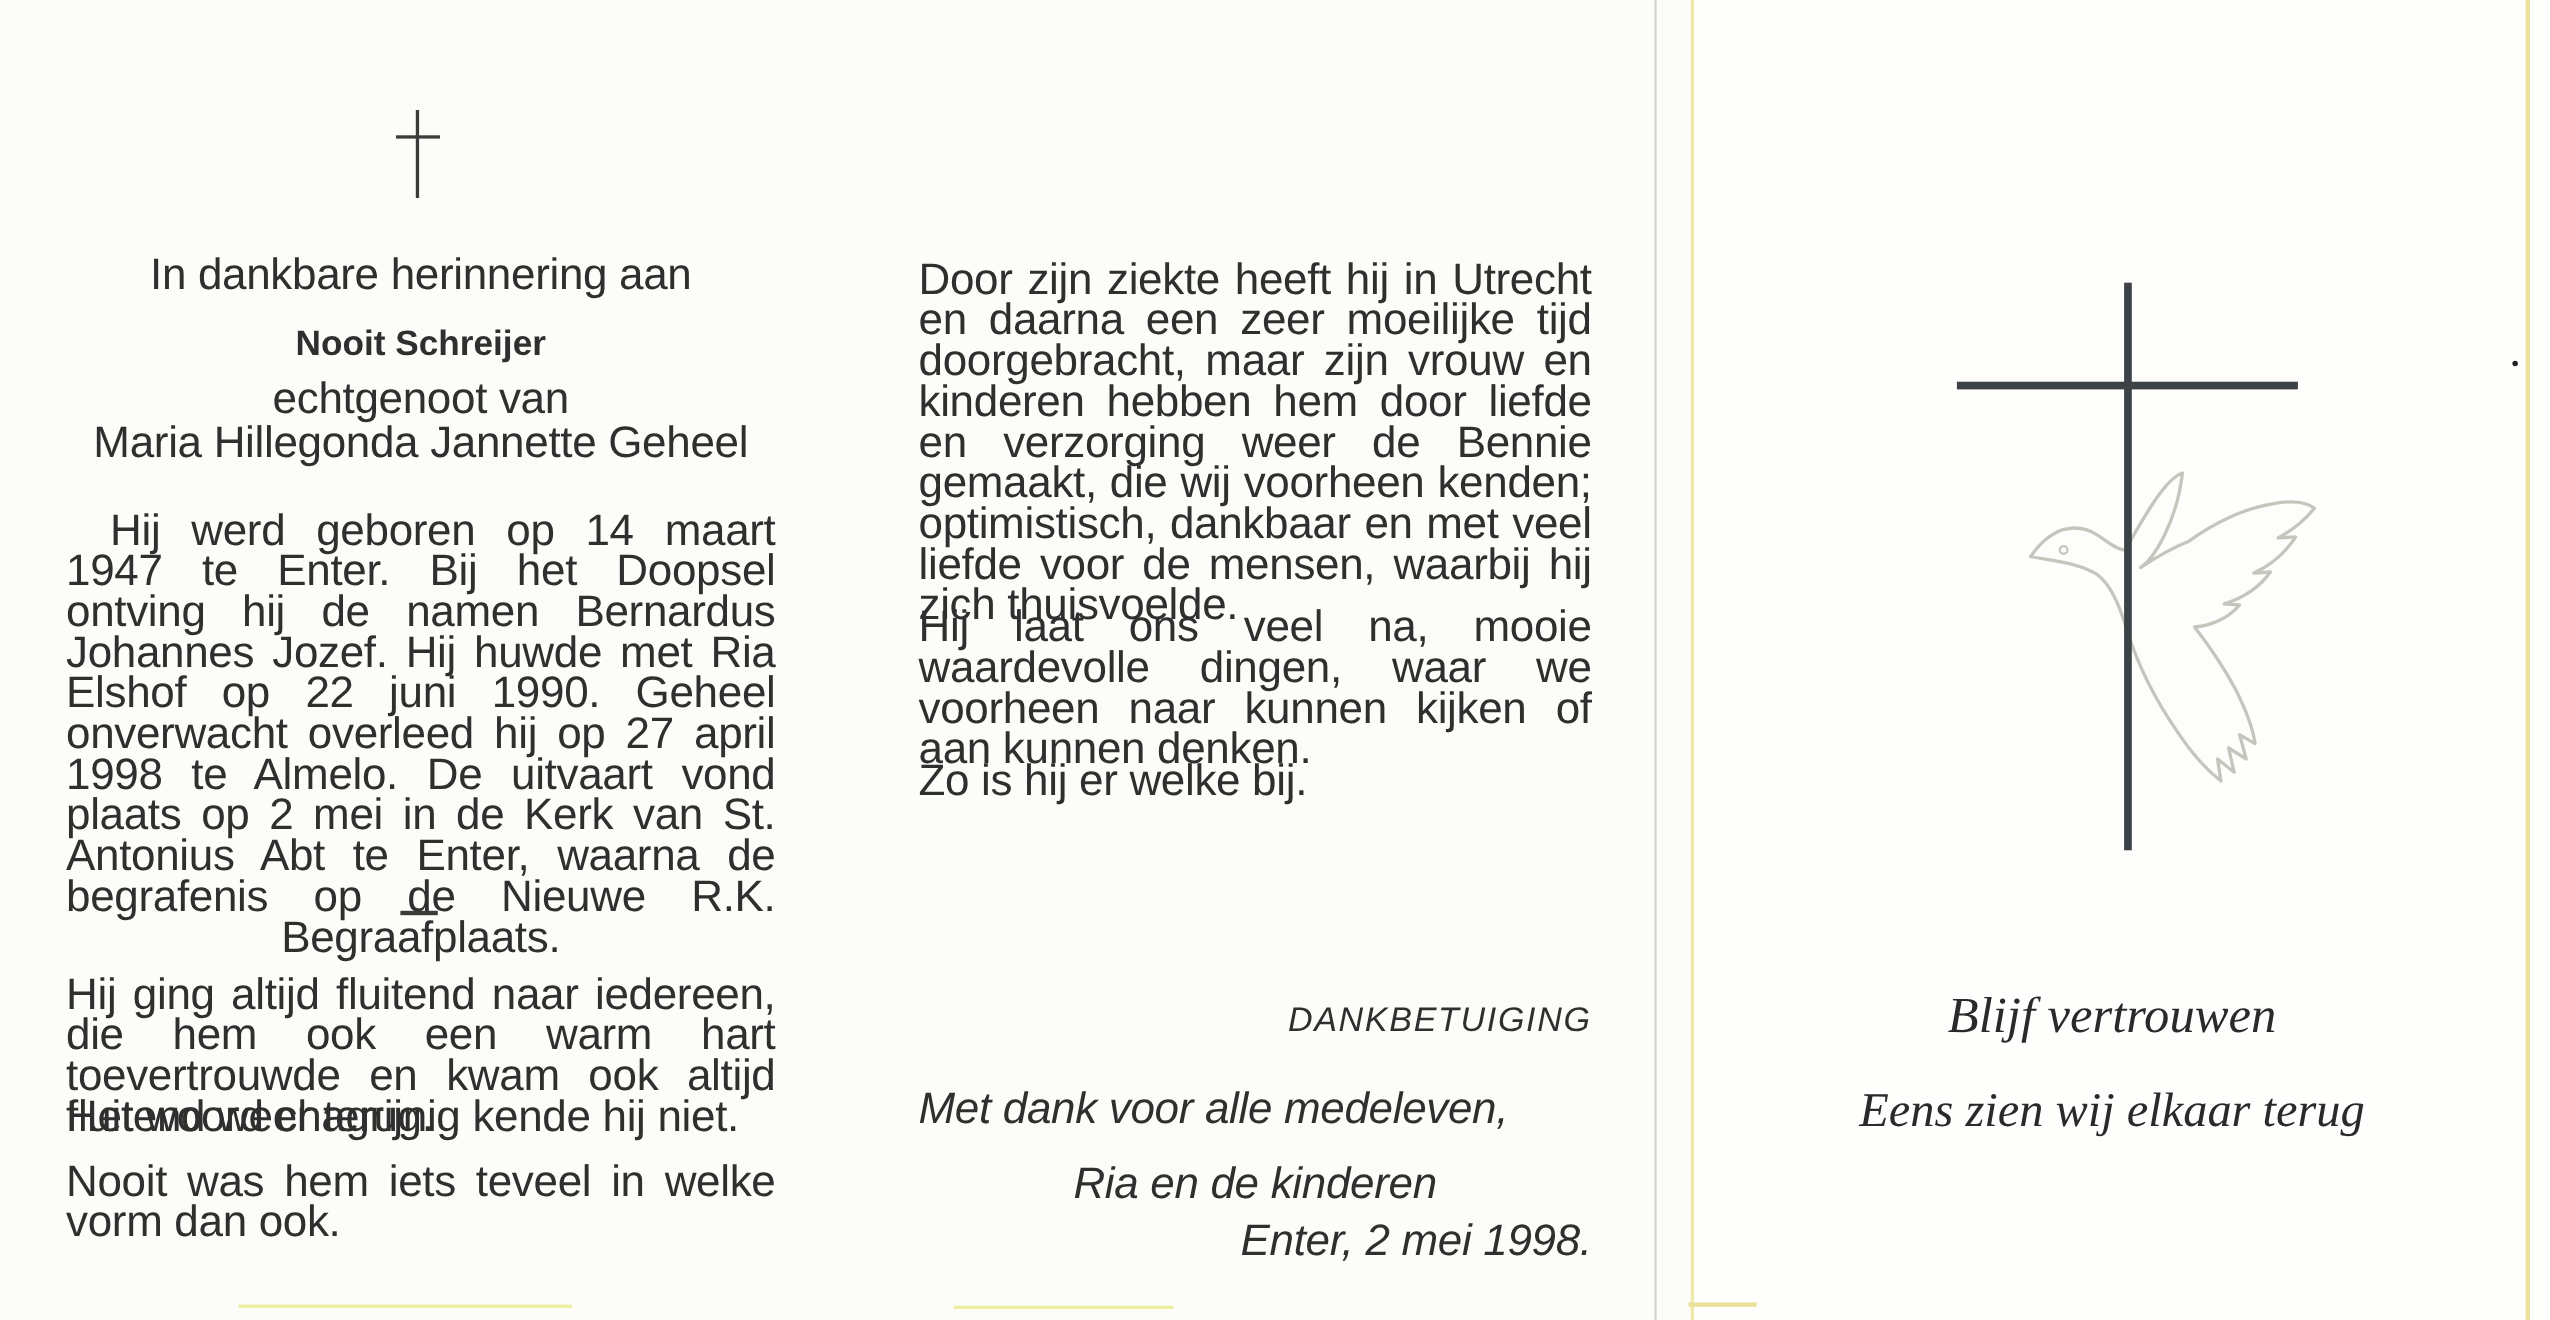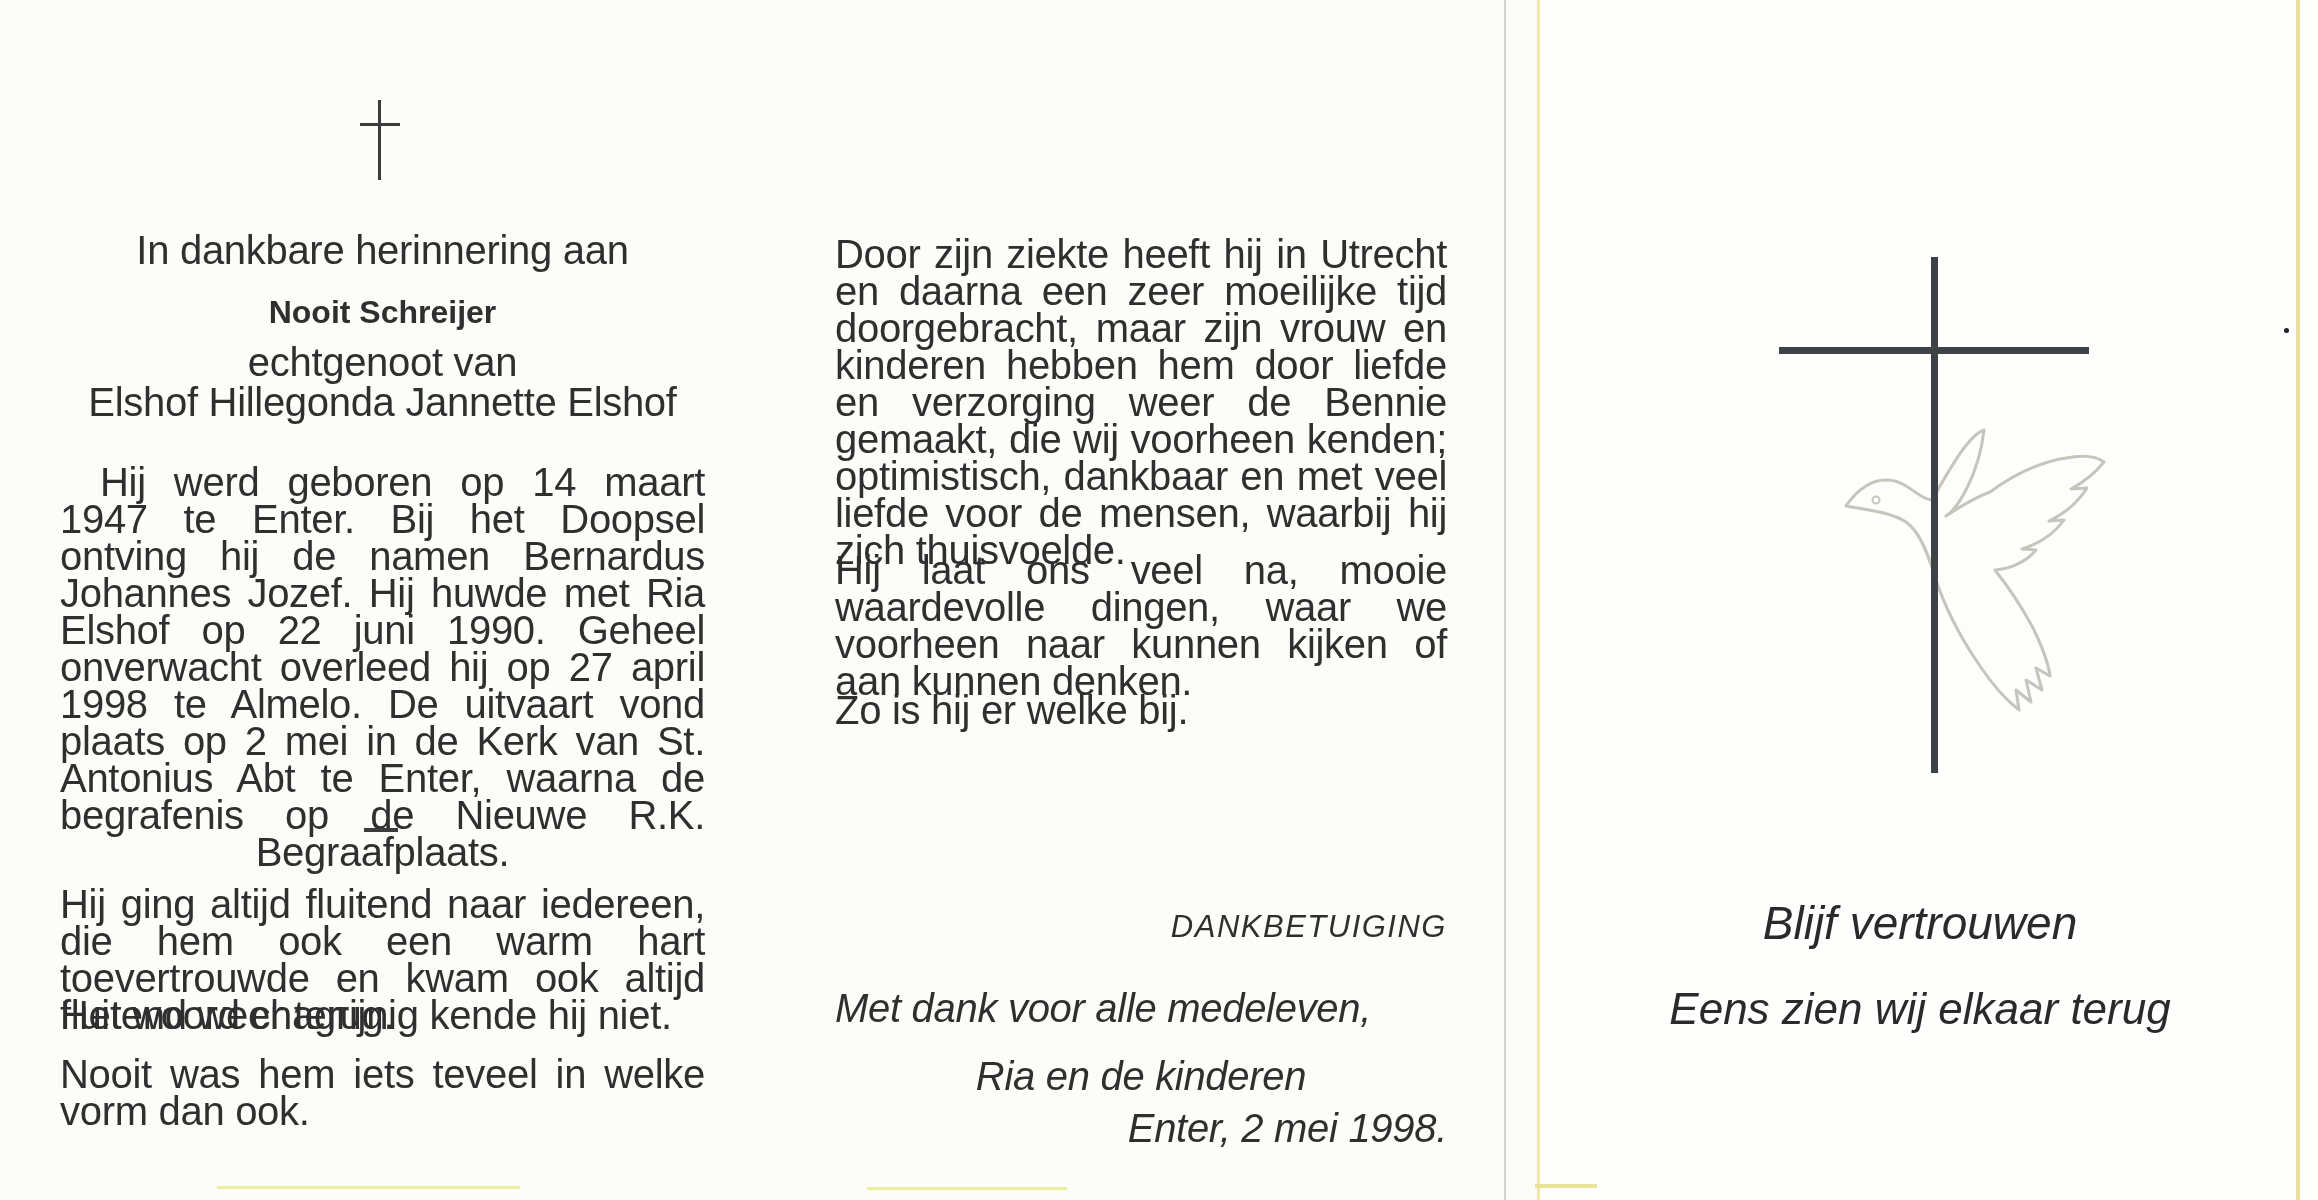--- a/index.html
+++ b/index.html
@@ -41,21 +41,21 @@
   .thanks-intro{top:990px;}
   .thanks-sign{top:1058px;text-align:center;}
   .thanks-date{top:1110px;text-align:right;}
   
   .cross-v-top{left:1931px;top:257px;width:7px;height:343px;background:#3d4247;z-index:3;}
   .cross-v-bottom{left:1931px;top:600px;width:7px;height:173px;background:#3d4247;z-index:1;}
   .cross-h{left:1779px;top:347px;width:310px;height:7px;background:#3d4247;z-index:3;}
   .dove{left:1840px;top:428px;z-index:2;}
   
   .motto{left:1620px;width:600px;text-align:center;
-         font-family:Liberation Sans, sans-serif;font-style:italic;color:#2a2a2a;}
+         font-family:Liberation Serif, serif;font-style:italic;color:#2a2a2a;}
   .motto1{top:896px;font-size:46px;}
   .motto2{top:984px;font-size:44px;}
   
   .seam-gray{left:1504px;top:0;width:2px;height:1200px;background:#d4d4ce;}
   .seam-yellow{left:1537px;top:0;width:3px;height:1200px;background:#efe9a8;}
   .edge-yellow{left:2296px;top:0;width:4px;height:1200px;background:#e9e09c;}
   .bot-y1{left:217px;top:1186px;width:303px;height:3px;background:#edefa0;}
   .bot-y2{left:867px;top:1187px;width:200px;height:3px;background:#edefa0;}
   .bot-y3{left:1535px;top:1184px;width:62px;height:4px;background:#e9e29a;}
   .speck{left:2284px;top:328px;width:5px;height:5px;background:#222;border-radius:50%;}
@@ -68,21 +68,21 @@
   <div class="abs right-page"></div>
 
   <section>
     <div class="abs small-cross">
       <span class="v"></span>
       <span class="h"></span>
     </div>
     <p class="abs col-left centered body-text intro">In dankbare herinnering aan</p>
     <p class="abs col-left centered name">Nooit Schreijer</p>
     <p class="abs col-left centered body-text relation">echtgenoot van</p>
-    <p class="abs col-left centered body-text spouse">Elshof Hillegonda Jannette Elshof</p>
+    <p class="abs col-left centered body-text spouse">Maria Hillegonda Jannette Geheel</p>
     <p class="abs col-left body-text life-par">Hij werd geboren op 14 maart 1947 te Enter. Bij het Doopsel ontving hij de namen Bernardus Johannes Jozef. Hij huwde met Ria Elshof op 22 juni 1990. Geheel onverwacht overleed hij op 27 april 1998 te Almelo. De uitvaart vond plaats op 2 mei in de Kerk van St. Antonius Abt te Enter, waarna de begrafenis op de Nieuwe R.K. Begraafplaats.</p>
     <div class="abs divider-dash"></div>
     <p class="abs col-left body-text justified mem1">Hij ging altijd fluitend naar iedereen, die hem ook een warm hart toevertrouwde en kwam ook altijd fluitend weer terug.</p>
     <p class="abs col-left body-text mem2">Het woord chagrijnig kende hij niet.</p>
     <p class="abs col-left body-text justified mem3">Nooit was hem iets teveel in welke vorm dan ook.</p>
   </section>
 
   <section>
     <p class="abs col-mid body-text justified illness">Door zijn ziekte heeft hij in Utrecht en daarna een zeer moeilijke tijd doorgebracht, maar zijn vrouw en kinderen hebben hem door liefde en verzorging weer de Bennie gemaakt, die wij voorheen kenden; optimistisch, dankbaar en met veel liefde voor de mensen, waarbij hij zich thuisvoelde.</p>
     <p class="abs col-mid body-text justified legacy">Hij laat ons veel na, mooie waardevolle dingen, waar we voorheen naar kunnen kijken of aan kunnen denken.</p>

